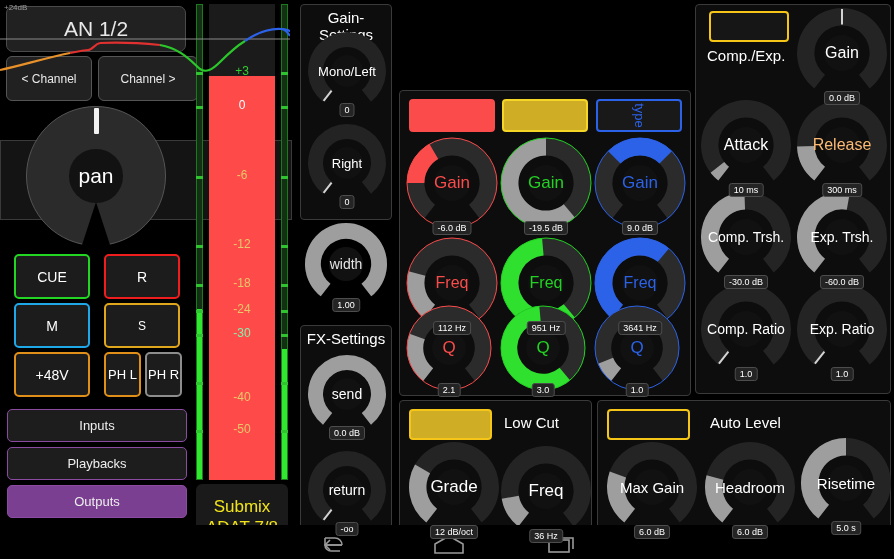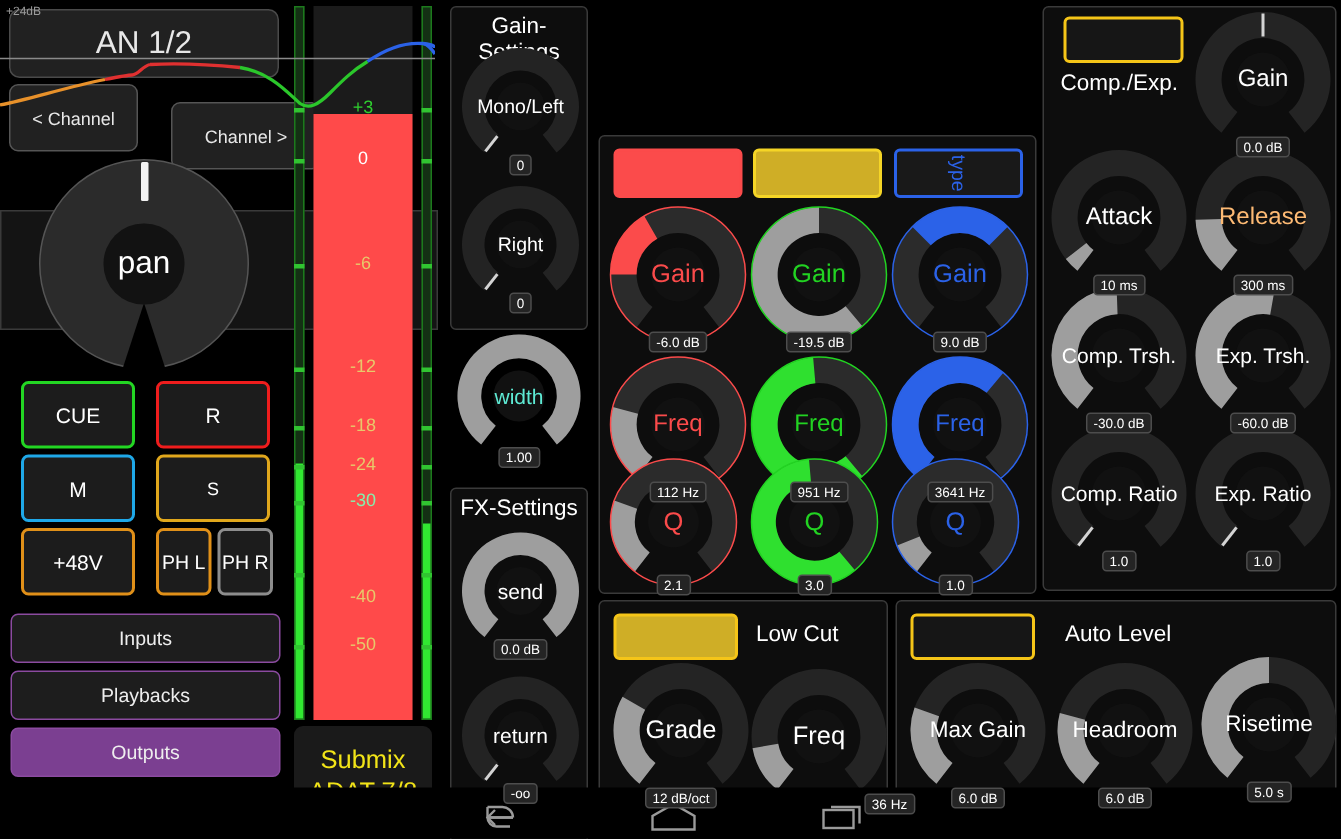--- a/index.html
+++ b/index.html
@@ -30,21 +30,21 @@
     text-align: center;
     user-select: none;
   }
 
   
   #chan-title {
     left: 6px; top: 6px; width: 180px; height: 46px;
     font-size: 21px; border-color: #4a4a4a; border-radius: 7px;
   }
   #chan-prev { left: 6px; top: 56px; width: 86px; height: 45px; border-radius: 6px; }
-  #chan-next { left: 98px; top: 68px; width: 100px; height: 45px; border-radius: 6px; margin-left: 16px; }
+  #chan-next { left: 98px; top: 56px; width: 100px; height: 45px; border-radius: 6px; }
 
   
   #pan-wrap { left: 26px; top: 106px; width: 140px; height: 140px; }
   .knob { position: relative; }
   .knob .ring {
     position: absolute; inset: 0; border-radius: 50%;
   }
   .knob .hub {
     position: absolute; border-radius: 50%; background: #121212;
     display: flex; align-items: center; justify-content: center;
@@ -252,21 +252,21 @@
         </div>
       </div>
   </div>
   <div id="width-knob-host" class="plain" style="left:304px;top:222px;width:84px;height:84px;">
       <div class="rk" style="left: 0px; top: 0px; width: 84px; height: 84px;">
         <svg width="84" height="84" style="position: absolute; left: 0px; top: 0px;">
           <path d="M16.75787951164801,74.30844089787561 A41,41 0 1,1 67.24212048835201,74.30844089787558 L57.5146691782066,61.85787099088938 A25.2,25.2 0 1,0 26.48533082179341,61.857870990889396 Z" fill="#232323"></path>
           <path d="M16.75787951164801,74.30844089787561 A41,41 0 1,1 67.24212048835201,74.30844089787558 L57.5146691782066,61.85787099088938 A25.2,25.2 0 1,0 26.48533082179341,61.857870990889396 Z" fill="#9e9e9e"></path>
         </svg>
         <div class="inner" style="left: 25.2px; top: 25.2px; width: 33.6px; height: 33.6px;"></div>
-        <div style="position: absolute; left: 50%; top: 50%; transform: translate(-50%, -50%); white-space: nowrap; z-index: 4; color: #5eead4; font-size: 14px;">width</div>
+        <div style="position: absolute; left: 50%; top: 50%; transform: translate(-50%, -50%); white-space: nowrap; z-index: 4; color: #e5e5e5; font-size: 14px;">width</div>
         <div class="val" style="bottom: -6px;">1.00</div>
       </div>
     </div>
 
   <div class="panel" id="p-fxset">
     <div class="boxtitle" style="top:4px;">FX-Settings</div>
     <div id="fx-knobs">
         <div class="rk" style="left: 6px; top: 28px; width: 80px; height: 80px;">
           <svg width="80" height="80" style="position: absolute; left: 0px; top: 0px;">
             <path d="M15.989202462299328,70.73241939066216 A39,39 0 1,1 64.0107975377007,70.73241939066213 L54.77587540781581,58.912258086561316 A24,24 0 1,0 25.2241245921842,58.91225808656133 Z" fill="#232323"></path>
@@ -416,21 +416,21 @@
           <div style="position: absolute; left: 50%; top: 50%; transform: translate(-50%, -50%); white-space: nowrap; z-index: 4; color: rgb(255, 255, 255); font-size: 17px;">Grade</div>
           <div class="val" style="bottom: -6px;">12 dB/oct</div>
         </div>
         <div class="rk" style="left: 100px; top: 44px; width: 92px; height: 92px;">
           <svg width="92" height="92" style="position: absolute; left: 0px; top: 0px;">
             <path d="M18.295233610345377,81.4604839123025 A45,45 0 1,1 73.70476638965465,81.46048391230246 L62.99225671898819,67.74909679954551 A27.599999999999998,27.599999999999998 0 1,0 29.007743281011834,67.74909679954553 Z" fill="#242424"></path>
             <path d="M18.295233610345377,81.4604839123025 A45,45 0 0,1 1.6836511144506403,53.814167995011864 L18.81930601686306,50.79268970360727 A27.599999999999998,27.599999999999998 0 0,0 29.007743281011834,67.74909679954553 Z" fill="#9e9e9e"></path>
           </svg>
           <div class="inner" style="left: 27.6px; top: 27.6px; width: 36.8px; height: 36.8px;"></div>
           <div style="position: absolute; left: 50%; top: 50%; transform: translate(-50%, -50%); white-space: nowrap; z-index: 4; color: rgb(255, 255, 255); font-size: 17px;">Freq</div>
-          <div class="val" style="bottom: -6px; margin-left: 47px;">36 Hz</div>
+          <div class="val" style="bottom: -6px;">36 Hz</div>
         </div>
       </div>
   </div>
 
   <div class="panel" id="p-autolevel">
     <div class="togglebtn" id="al-toggle" style="left: 9px; top: 8px; width: 83px; height: 31px; background: rgb(22, 22, 22); border-color: rgb(245, 197, 24);"></div>
     <div class="sectitle" style="left:112px;top:13px;">Auto Level</div>
     <div id="autolevel-knobs">
         <div class="rk" style="left: 8px; top: 40px; width: 92px; height: 92px;">
           <svg width="92" height="92" style="position: absolute; left: 0px; top: 0px;">

